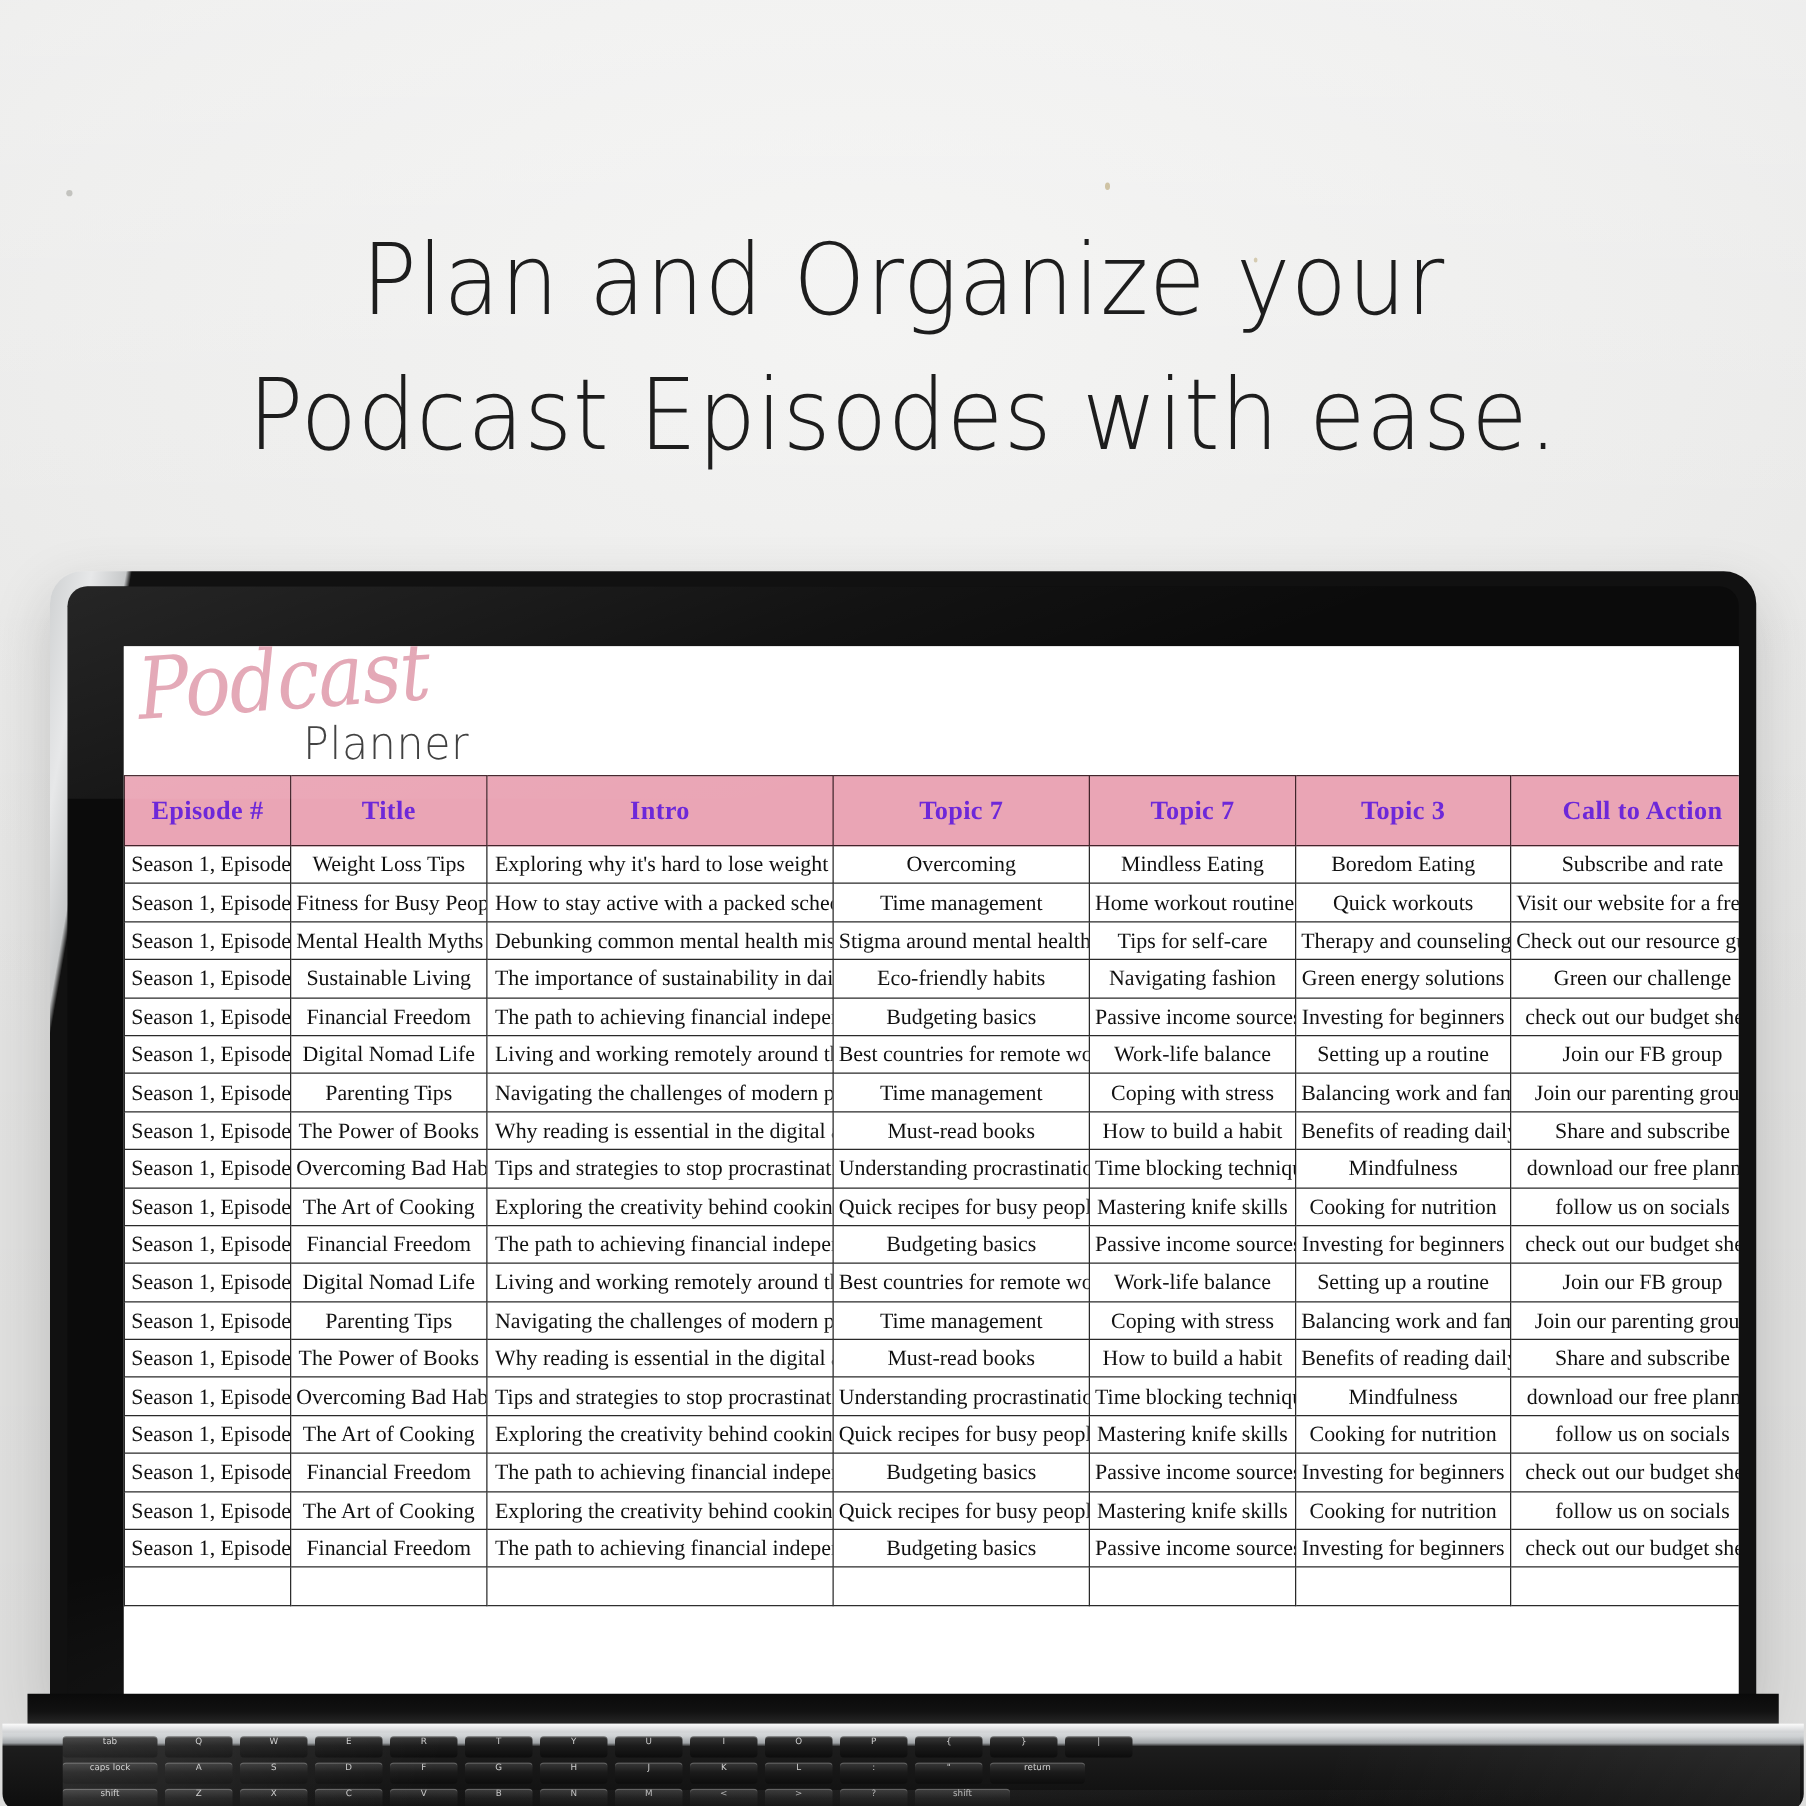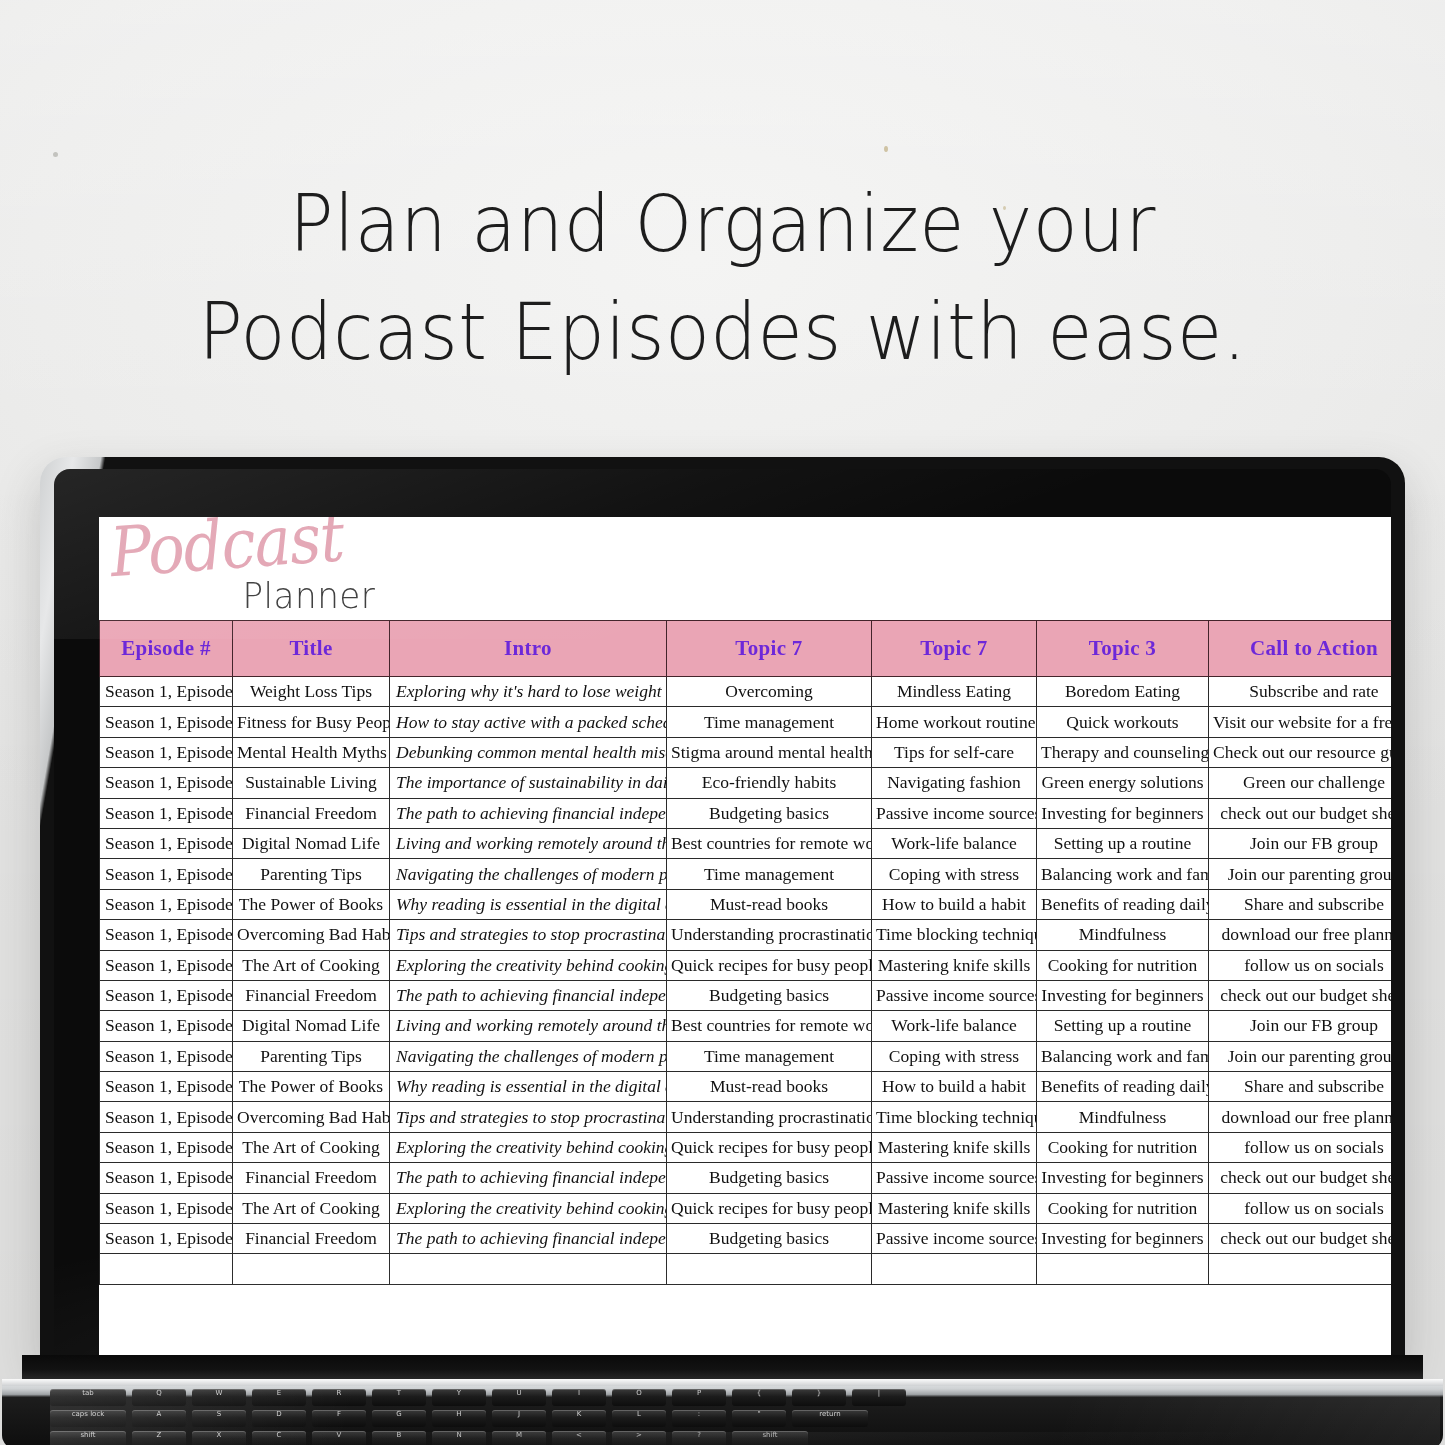--- a/index.html
+++ b/index.html
@@ -116,21 +116,21 @@
     border:1px solid #2a2a2a;
     height:30.4px;
     font-size:17.5px;
     color:#111;
     text-align:center;
     white-space:nowrap;
     overflow:hidden;
     padding:0 4px;
   }
   table.sheet td.num{ text-align:left; padding-left:5px; }
-  table.sheet td.intro{ text-align:left; padding-left:6px;font-style:italic; }
+  table.sheet td.intro{ text-align:left; padding-left:6px; }
 
   col.c0{width:133px;} col.c1{width:157px;} col.c2{width:277px;}
   col.c3{width:205px;} col.c4{width:165px;} col.c5{width:172px;} col.c6{width:211px;}
 
   
   .base{
     position:absolute; left:0; top:898px; width:1365px; height:90px;
   }
   .hinge{
     position:absolute; left:-18px; top:0; width:1401px; height:26px;

